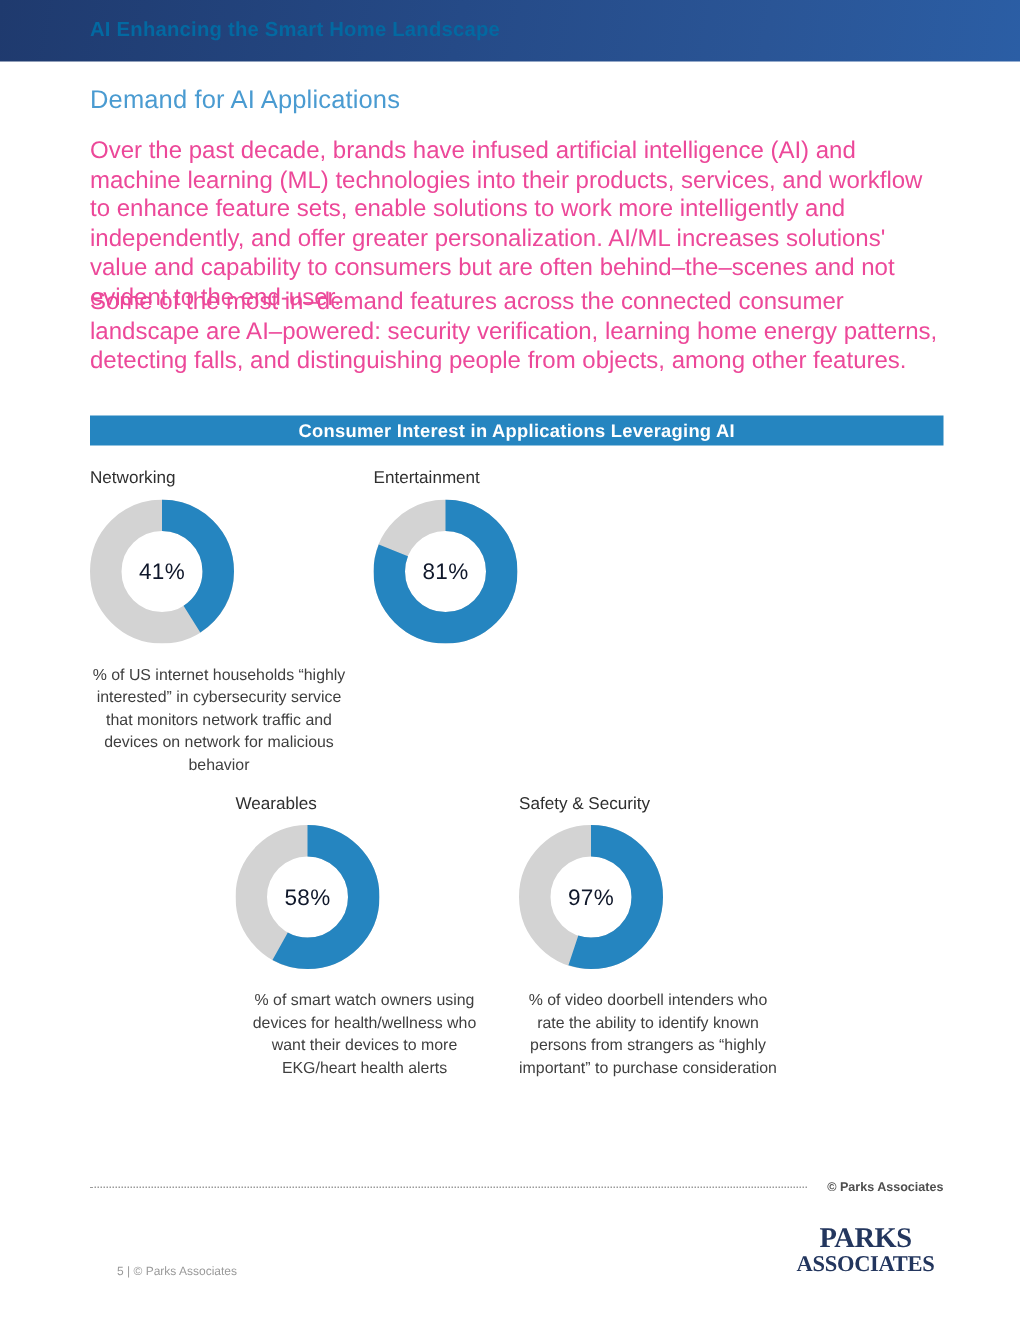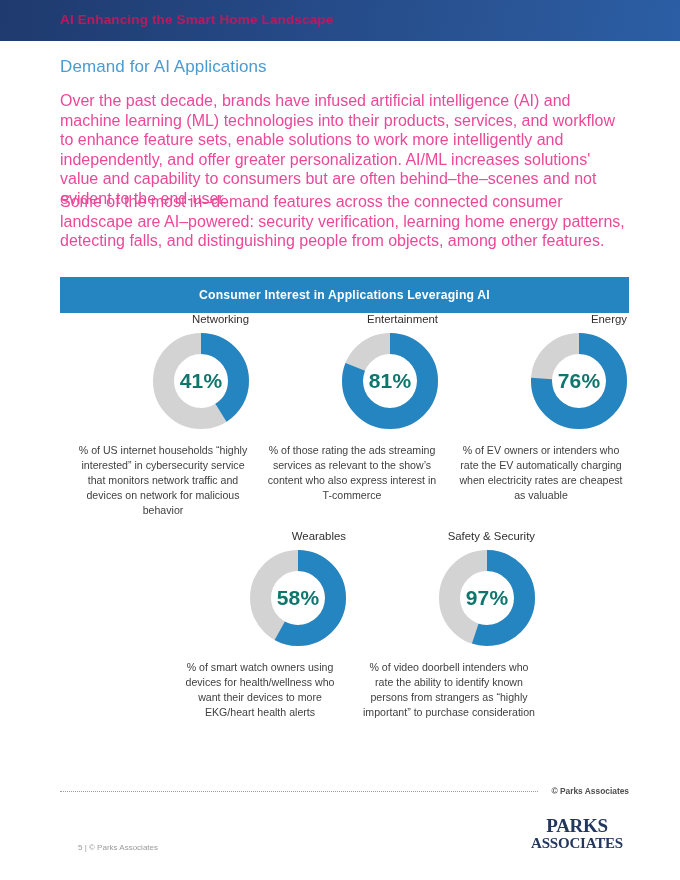--- a/index.html
+++ b/index.html
@@ -23,21 +23,21 @@
     width: 680px;
     height: 41px;
     background: linear-gradient(100deg, #1f3a6e 0%, #254a87 45%, #2a5596 75%, #2b5ea5 100%);
   }
   .header-title {
     position: absolute;
     left: 60px;
     top: 12px;
     font-size: 13.5px;
     font-weight: bold;
-    color: #be185d;
+    color: #0369a1;
     letter-spacing: 0.15px;
   }
 
   
   .section-heading {
     position: absolute;
     left: 60px;
     top: 57px;
     font-size: 17px;
     font-weight: normal;
@@ -54,21 +54,21 @@
   }
   .para-1 { top: 91px; }
   .para-2 { top: 192px; }
 
   
   .chart-title-bar {
     position: absolute;
     left: 60px;
     top: 277px;
     width: 569px;
-    height: 36px;
+    height: 20px;
     background: #2585c0;
     display: flex;
     align-items: center;
     justify-content: center;
   }
   .chart-title-bar span {
     color: #ffffff;
     font-size: 12.2px;
     font-weight: bold;
     letter-spacing: 0.2px;
@@ -85,21 +85,21 @@
     width: 100%;
   }
   .donut-row.row-2 {
     margin-top: 12px;
     padding-left: 97px;
   }
   .donut-cell {
     width: 189px;
     display: flex;
     flex-direction: column;
-    align-items: flex-end;
+    align-items: flex-start;
   }
   .donut-label {
     font-size: 11.4px;
     color: #2f2f2f;
     margin-bottom: 8px;
     text-align: center;
   }
   .donut-wrap {
     position: relative;
     width: 96px;
@@ -112,23 +112,23 @@
     transform: rotate(-90deg);
   }
   .donut-value {
     position: absolute;
     left: 0; top: 0;
     width: 96px;
     height: 96px;
     display: flex;
     align-items: center;
     justify-content: center;
-    font-size: 21px;
-    font-weight: bold;
-    color: #0f766e;
+    font-size: 15px;
+    font-weight: normal;
+    color: #0f172a;
     letter-spacing: 0.2px;
   }
   .donut-caption {
     margin-top: 14px;
     width: 172px;
     font-size: 10.6px;
     line-height: 15px;
     text-align: center;
     color: #3f3f3f;
   }
@@ -210,34 +210,22 @@
 
     <div class="donut-cell">
       <div class="donut-label">Entertainment</div>
       <div class="donut-wrap">
         <svg class="donut-svg" viewBox="0 0 96 96">
           <circle cx="48" cy="48" r="37.5" fill="none" stroke="#d3d3d3" stroke-width="21"></circle>
           <circle class="donut-arc" cx="48" cy="48" r="37.5" fill="none" stroke="#2585c0" stroke-width="21" stroke-dasharray="190.85175370557994 44.76769531365454" stroke-dashoffset="0"></circle>
         </svg>
         <div class="donut-value">81%</div>
       </div>
-      <div class="donut-caption">% of those rating the ads streaming services as relevant to the show’s content who also express interest in T-commerce</div>
-    </div>
-
-    <div class="donut-cell">
-      <div class="donut-label">Energy</div>
-      <div class="donut-wrap">
-        <svg class="donut-svg" viewBox="0 0 96 96">
-          <circle cx="48" cy="48" r="37.5" fill="none" stroke="#d3d3d3" stroke-width="21"></circle>
-          <circle class="donut-arc" cx="48" cy="48" r="37.5" fill="none" stroke="#2585c0" stroke-width="21" stroke-dasharray="179.0707812546182 56.54866776461628" stroke-dashoffset="0"></circle>
-        </svg>
-        <div class="donut-value">76%</div>
-      </div>
-      <div class="donut-caption">% of EV owners or intenders who rate the EV automatically charging when electricity rates are cheapest as valuable</div>
-    </div>
+    </div>
+
 
   </div>
 
   <div class="donut-row row-2">
 
     <div class="donut-cell">
       <div class="donut-label">Wearables</div>
       <div class="donut-wrap">
         <svg class="donut-svg" viewBox="0 0 96 96">
           <circle cx="48" cy="48" r="37.5" fill="none" stroke="#d3d3d3" stroke-width="21"></circle>

